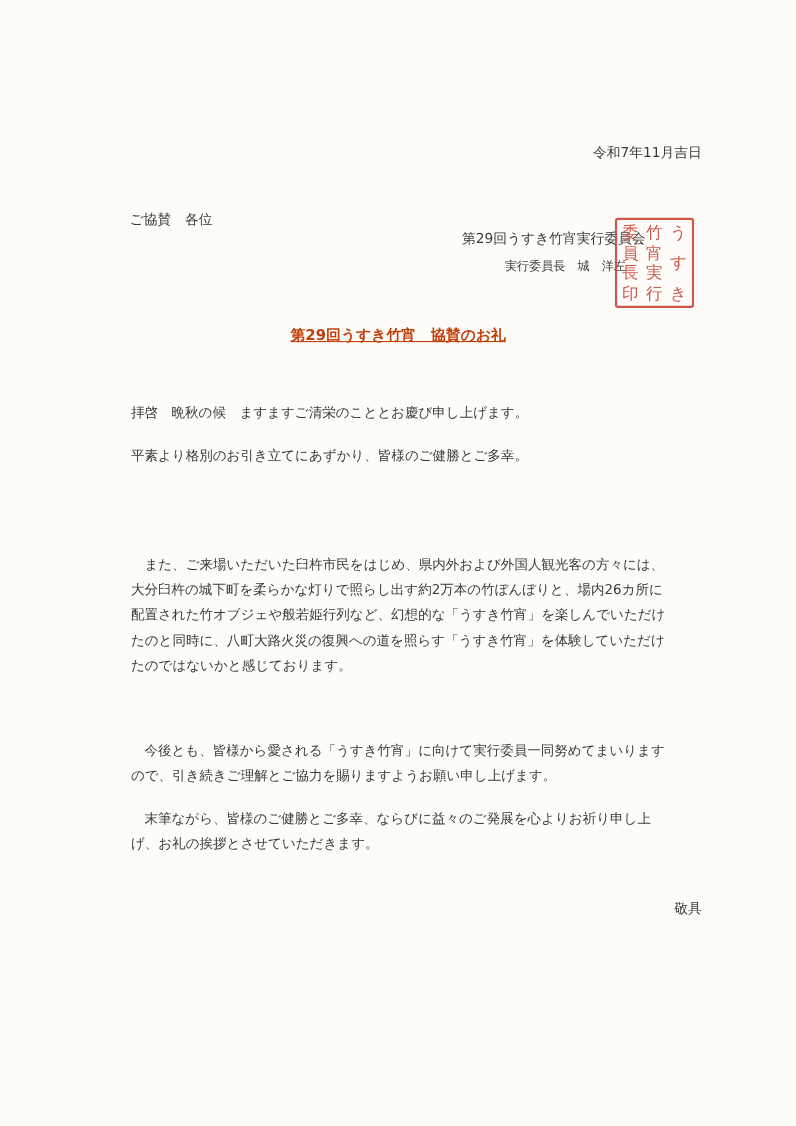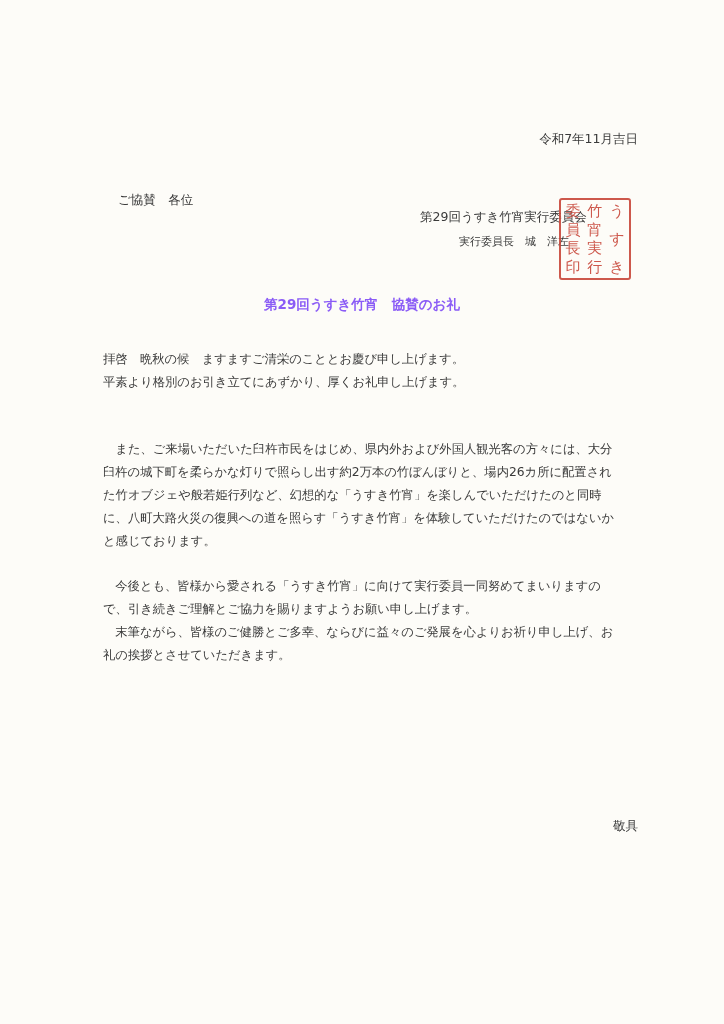--- a/index.html
+++ b/index.html
@@ -9,26 +9,26 @@
       position: relative;
       overflow: hidden;
       font-family: "DejaVu Sans", "Liberation Sans", sans-serif;
       color: #3a3a3a;
     }
     .abs { position: absolute; white-space: nowrap; }
     .date { left: 0; right: 0; top: 131px; font-size: 12.5px; text-align: right; padding-right: 86px; }
     .addressee { left: 118px; top: 164px; font-size: 12.5px; margin-top: 28px; }
     .sender-org { left: 420px; top: 209px; font-size: 12.5px; }
     .sender-name { left: 459px; top: 234px; font-size: 11px; }
-    .title { left: 0; right: 0; top: 296px; text-align: center; font-size: 13.5px; font-weight: bold; color: #8b5cf6; }
+    .title { left: 0; right: 0; top: 296px; text-align: center; font-size: 13.5px; font-weight: bold; color: #c2410c; text-decoration: underline; }
     .body-text {
       position: absolute; left: 103px; width: 520px;
       font-size: 12.3px; line-height: 23px;
     }
-    .body-text p { margin: 0; white-space: normal; word-break: break-all; }
+    .body-text p { margin: 16px; white-space: normal; word-break: break-all; }
     .indent { text-indent: 1em; }
     .gap { height: 22px; }
     .closing { right: 86px; top: 818px; font-size: 12.5px; }
 
     .seal {
       position: absolute; left: 559px; top: 198px; width: 72px; height: 82px;
       border: 2px solid #c8473a; border-radius: 3px;
       box-sizing: border-box;
       display: flex; flex-direction: row-reverse; justify-content: space-around;
       padding: 2px 1px;
@@ -67,21 +67,21 @@
     <span>員</span>
     <span>長</span>
     <span>印</span>
   </div>
 </div>
 
 <div class="abs title">第29回うすき竹宵　協賛のお礼</div>
 
 <div class="body-text" style="top:348px;">
   <p>拝啓　晩秋の候　ますますご清栄のこととお慶び申し上げます。</p>
-  <p>平素より格別のお引き立てにあずかり、厚くお礼申し上げます。</p>
+  <p>平素より格別のお引き立てにあずかり、皆様のご健勝とご多幸。</p>
   <div class="gap"></div>
   <div class="gap"></div>
   <p class="indent">また、ご来場いただいた臼杵市民をはじめ、県内外および外国人観光客の方々には、大分臼杵の城下町を柔らかな灯りで照らし出す約2万本の竹ぼんぼりと、場内26カ所に配置された竹オブジェや般若姫行列など、幻想的な「うすき竹宵」を楽しんでいただけたのと同時に、八町大路火災の復興への道を照らす「うすき竹宵」を体験していただけたのではないかと感じております。</p>
   <div class="gap"></div>
   <p class="indent">今後とも、皆様から愛される「うすき竹宵」に向けて実行委員一同努めてまいりますので、引き続きご理解とご協力を賜りますようお願い申し上げます。</p>
   <p class="indent">末筆ながら、皆様のご健勝とご多幸、ならびに益々のご発展を心よりお祈り申し上げ、お礼の挨拶とさせていただきます。</p>
 </div>
 
 <div class="abs closing">敬具</div>
 

